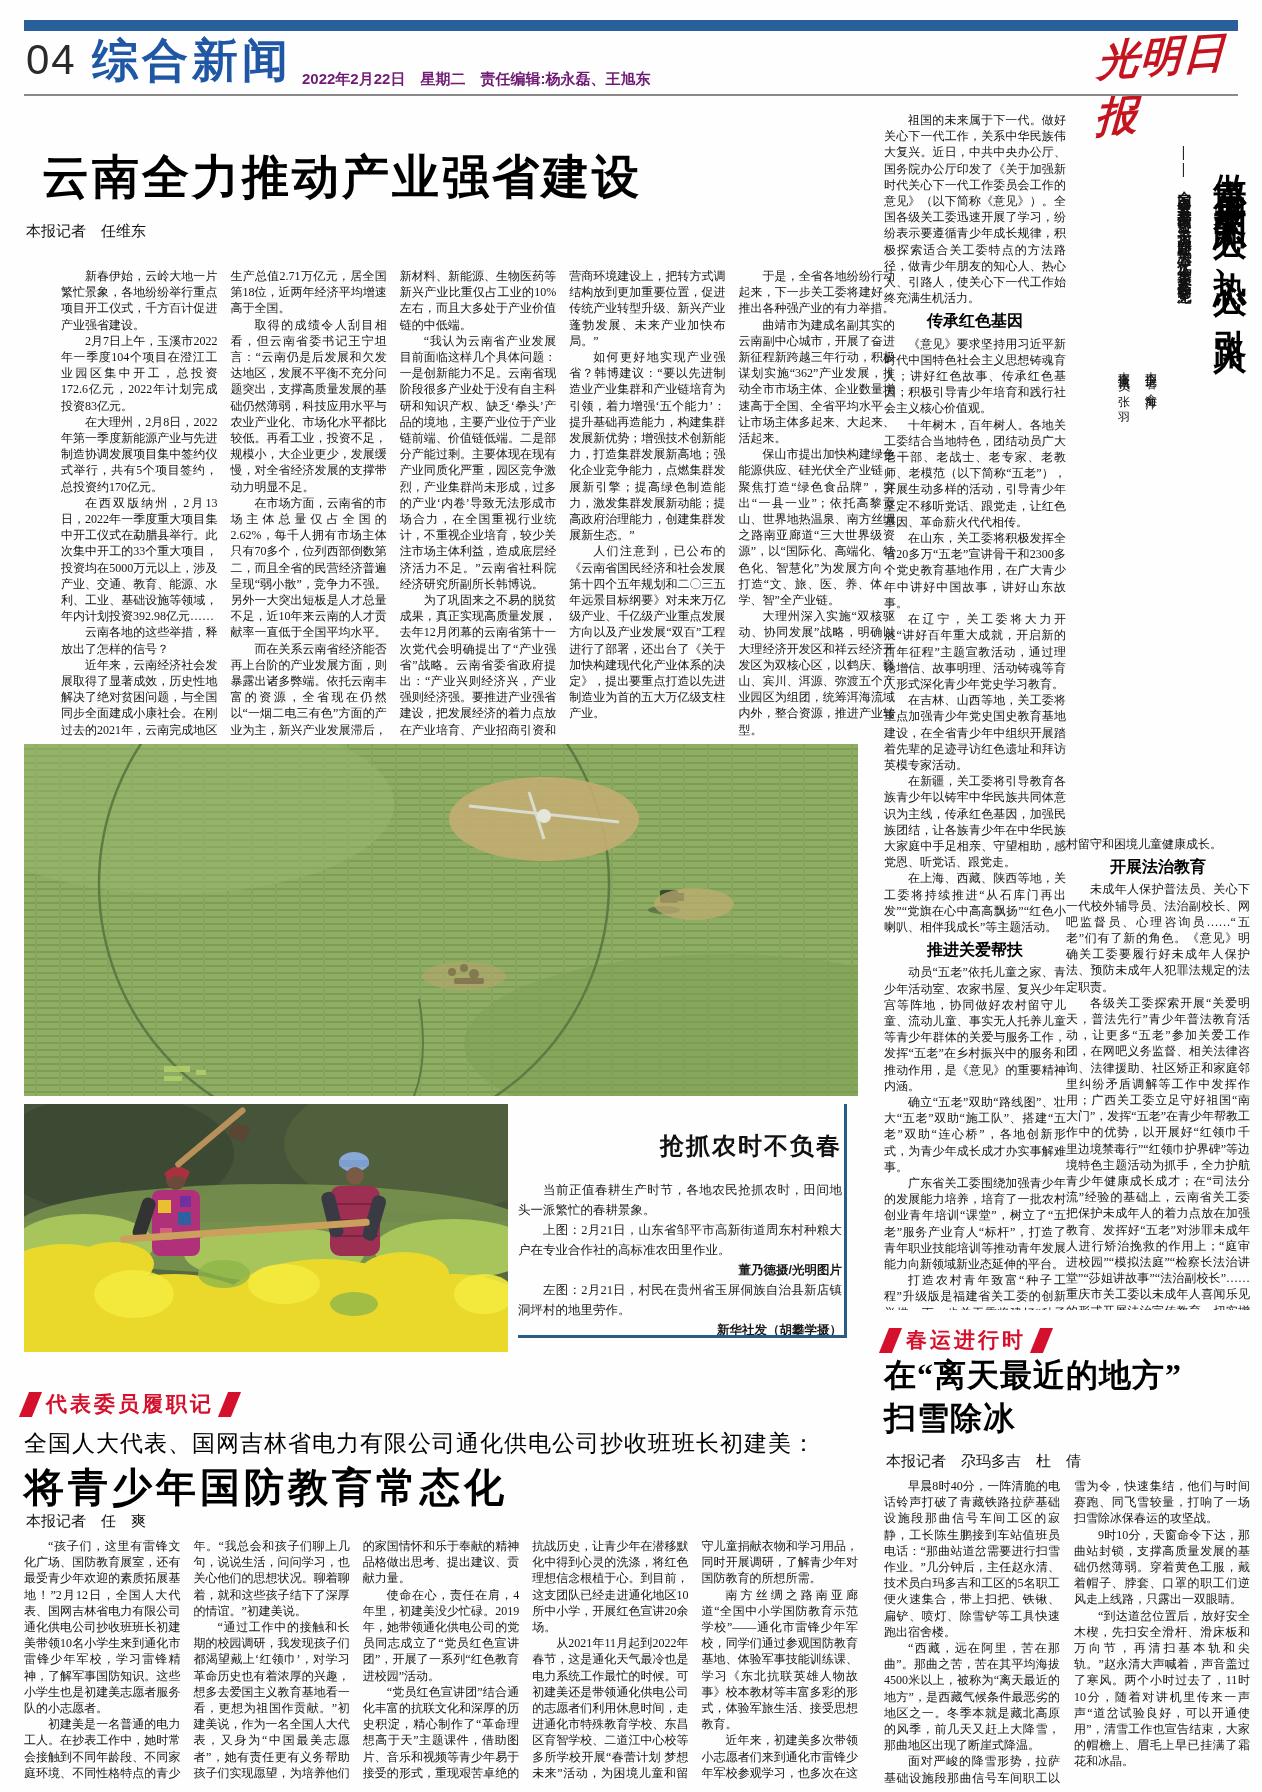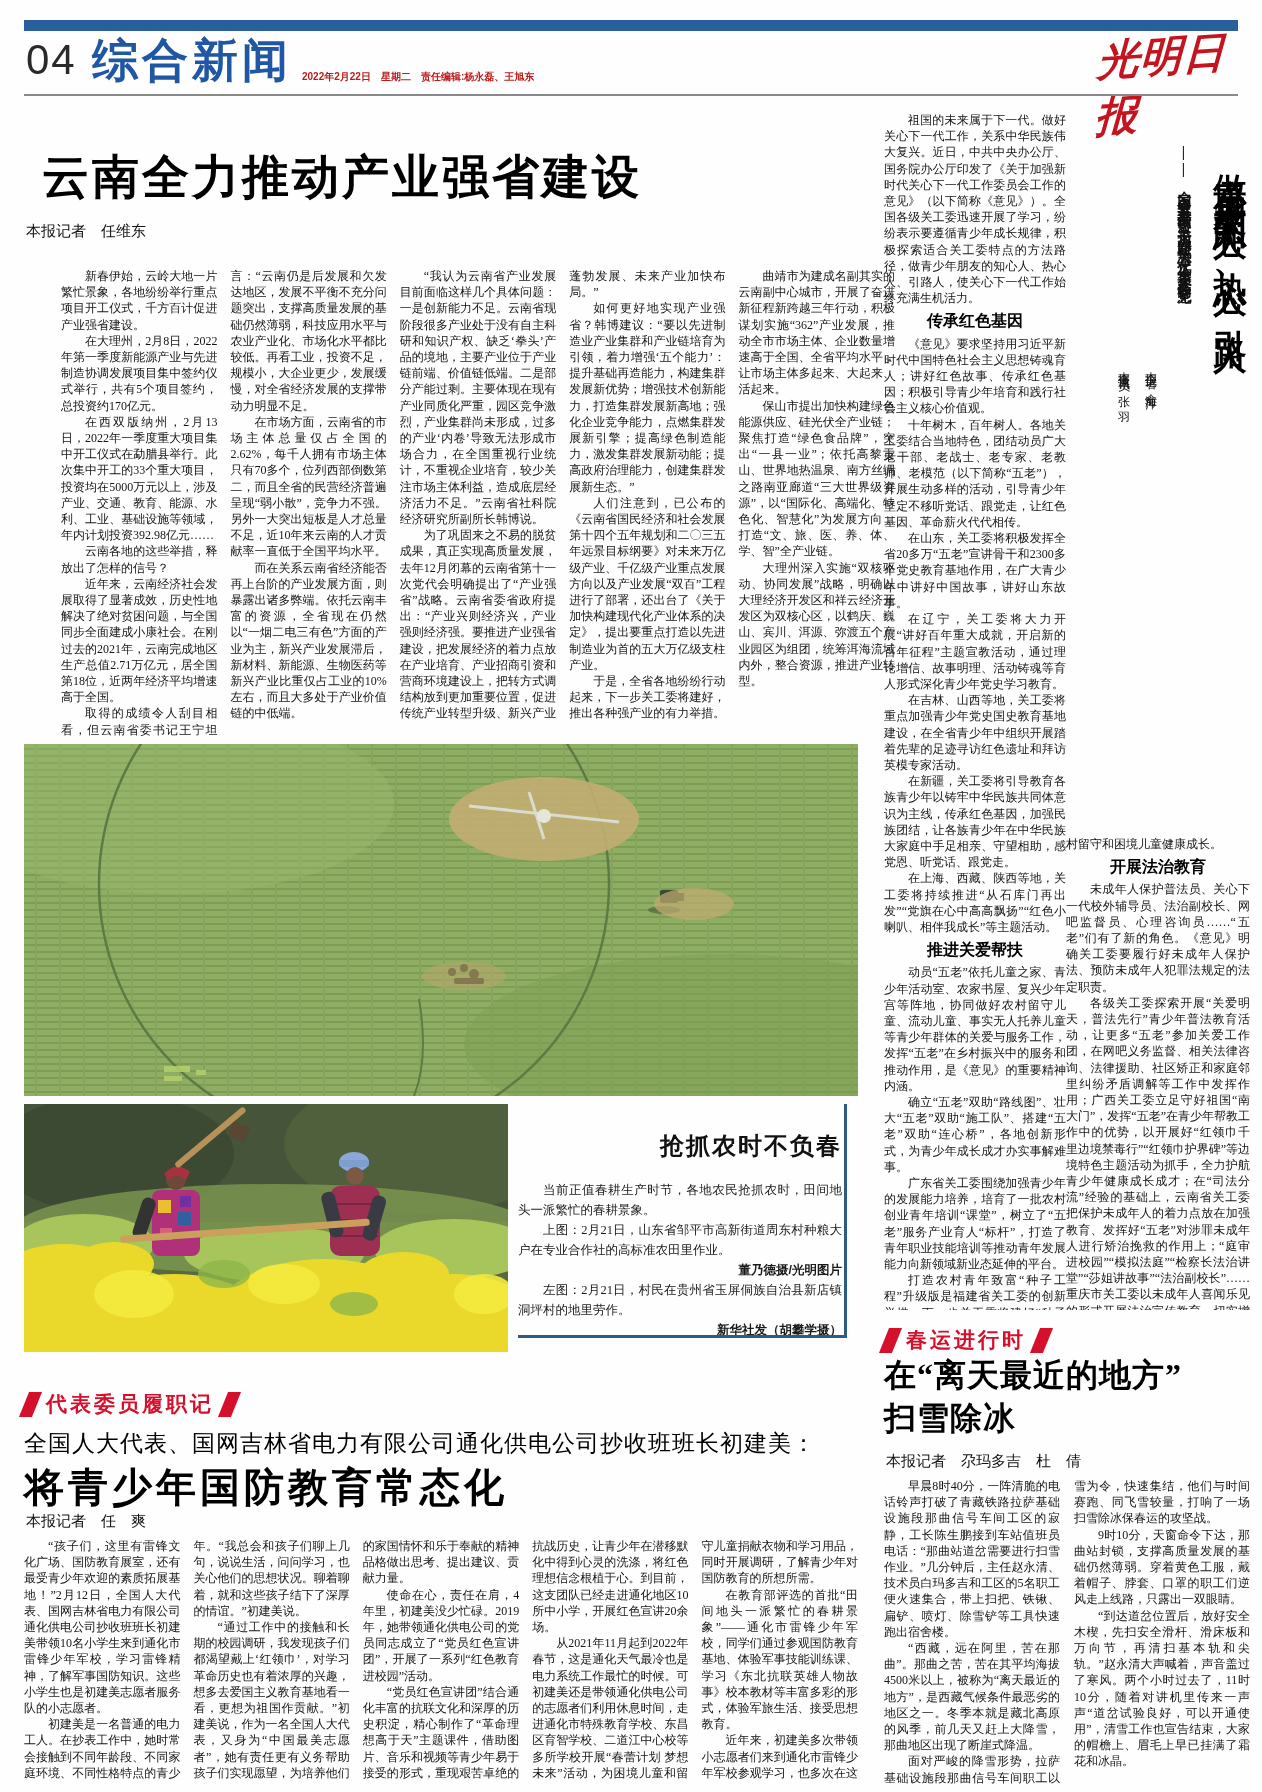--- a/index.html
+++ b/index.html
@@ -6,21 +6,21 @@
   #paper{position:relative;width:1262px;height:1792px;background:#fefefe;margin:0 auto;
          font-family:"Liberation Serif","DejaVu Serif",serif;color:#111;overflow:hidden;}
   .abs{position:absolute;}
   
   .topbar{left:24px;top:20px;width:1214px;height:11px;background:#2a5f9e;}
   .pagenum{left:26px;top:36px;font-family:"Liberation Sans","DejaVu Sans",sans-serif;
            font-size:42px;color:#2a2a2a;letter-spacing:2px;}
   .secname{left:92px;top:30px;font-family:"Liberation Sans","DejaVu Sans",sans-serif;
            font-size:46px;font-weight:bold;color:#1f57a5;letter-spacing:4px;}
   .dateline{left:302px;top:70px;font-family:"Liberation Sans","DejaVu Sans",sans-serif;
-            font-size:10px;font-weight:bold;color:#b91c1c;}
+            font-size:15px;font-weight:bold;color:#701a75;}
   .masthead{left:1096px;top:28px;width:156px;font-size:42px;font-weight:bold;color:#c41420;
             font-style:italic;transform:rotate(-4deg) skewX(-6deg);letter-spacing:1px;}
   .headrule{left:24px;top:94px;width:1214px;height:2px;background:#8a8a8a;}
   
   .lead-hl{left:42px;top:146px;width:820px;font-size:47px;font-weight:900;color:#000;
            letter-spacing:3px;white-space:nowrap;}
   .byline{font-size:15px;color:#111;}
   .lead-byline{left:26px;top:222px;}
   .col-block{text-align:justify;overflow:hidden;font-size:12px;line-height:16.2px;color:#141414;}
   .col-block p{margin:0;text-indent:2em;}
@@ -75,20 +75,21 @@
   <div class="abs pagenum">04</div>
   <div class="abs secname">综合新闻</div>
   <div class="abs dateline">2022年2月22日　星期二　责任编辑:杨永磊、王旭东</div>
   <div class="abs masthead">光明日报</div>
   <div class="abs headrule"></div>
 
   <div class="abs lead-hl">云南全力推动产业强省建设</div>
   <div class="abs byline lead-byline">本报记者　任维东</div>
   <div class="abs col-block lead-body">
       <p>新春伊始，云岭大地一片繁忙景象，各地纷纷举行重点项目开工仪式，千方百计促进产业强省建设。</p>
+      <p>2月7日上午，玉溪市2022年一季度104个项目在澄江工业园区集中开工，总投资172.6亿元，2022年计划完成投资83亿元。</p>
       <p>在大理州，2月8日，2022年第一季度新能源产业与先进制造协调发展项目集中签约仪式举行，共有5个项目签约，总投资约170亿元。</p>
       <p>在西双版纳州，2月13日，2022年一季度重大项目集中开工仪式在勐腊县举行。此次集中开工的33个重大项目，投资均在5000万元以上，涉及产业、交通、教育、能源、水利、工业、基础设施等领域，年内计划投资392.98亿元……</p>
       <p>云南各地的这些举措，释放出了怎样的信号？</p>
       <p>近年来，云南经济社会发展取得了显著成效，历史性地解决了绝对贫困问题，与全国同步全面建成小康社会。在刚过去的2021年，云南完成地区生产总值2.71万亿元，居全国第18位，近两年经济平均增速高于全国。</p>
       <p>取得的成绩令人刮目相看，但云南省委书记王宁坦言：“云南仍是后发展和欠发达地区，发展不平衡不充分问题突出，支撑高质量发展的基础仍然薄弱，科技应用水平与农业产业化、市场化水平都比较低。再看工业，投资不足，规模小，大企业更少，发展缓慢，对全省经济发展的支撑带动力明显不足。</p>
       <p>在市场方面，云南省的市场主体总量仅占全国的2.62%，每千人拥有市场主体只有70多个，位列西部倒数第二，而且全省的民营经济普遍呈现“弱小散”，竞争力不强。另外一大突出短板是人才总量不足，近10年来云南的人才贡献率一直低于全国平均水平。</p>
       <p>而在关系云南省经济能否再上台阶的产业发展方面，则暴露出诸多弊端。依托云南丰富的资源，全省现在仍然以“一烟二电三有色”方面的产业为主，新兴产业发展滞后，新材料、新能源、生物医药等新兴产业比重仅占工业的10%左右，而且大多处于产业价值链的中低端。</p>
       <p>“我认为云南省产业发展目前面临这样几个具体问题：一是创新能力不足。云南省现阶段很多产业处于没有自主科研和知识产权、缺乏‘拳头’产品的境地，主要产业位于产业链前端、价值链低端。二是部分产能过剩。主要体现在现有产业同质化严重，园区竞争激烈，产业集群尚未形成，过多的产业‘内卷’导致无法形成市场合力，在全国重视行业统计，不重视企业培育，较少关注市场主体利益，造成底层经济活力不足。”云南省社科院经济研究所副所长韩博说。</p>
       <p>为了巩固来之不易的脱贫成果，真正实现高质量发展，去年12月闭幕的云南省第十一次党代会明确提出了“产业强省”战略。云南省委省政府提出：“产业兴则经济兴，产业强则经济强。要推进产业强省建设，把发展经济的着力点放在产业培育、产业招商引资和营商环境建设上，把转方式调结构放到更加重要位置，促进传统产业转型升级、新兴产业蓬勃发展、未来产业加快布局。”</p>
       <p>如何更好地实现产业强省？韩博建议：“要以先进制造业产业集群和产业链培育为引领，着力增强‘五个能力’：提升基础再造能力，构建集群发展新优势；增强技术创新能力，打造集群发展新高地；强化企业竞争能力，点燃集群发展新引擎；提高绿色制造能力，激发集群发展新动能；提高政府治理能力，创建集群发展新生态。”</p>
@@ -249,21 +250,21 @@
   <div class="abs d-kicker">全国人大代表、国网吉林省电力有限公司通化供电公司抄收班班长初建美：</div>
   <div class="abs d-hl">将青少年国防教育常态化</div>
   <div class="abs byline d-byline">本报记者　任　爽</div>
   <div class="abs col-block d-body">
       <p>“孩子们，这里有雷锋文化广场、国防教育展室，还有最受青少年欢迎的素质拓展基地！”2月12日，全国人大代表、国网吉林省电力有限公司通化供电公司抄收班班长初建美带领10名小学生来到通化市雷锋少年军校，学习雷锋精神，了解军事国防知识。这些小学生也是初建美志愿者服务队的小志愿者。</p>
       <p>初建美是一名普通的电力工人。在抄表工作中，她时常会接触到不同年龄段、不同家庭环境、不同性格特点的青少年。“我总会和孩子们聊上几句，说说生活，问问学习，也关心他们的思想状况。聊着聊着，就和这些孩子结下了深厚的情谊。”初建美说。</p>
       <p>“通过工作中的接触和长期的校园调研，我发现孩子们都渴望戴上‘红领巾’，对学习革命历史也有着浓厚的兴趣，想多去爱国主义教育基地看一看，更想为祖国作贡献。”初建美说，作为一名全国人大代表，又身为“中国最美志愿者”，她有责任更有义务帮助孩子们实现愿望，为培养他们的家国情怀和乐于奉献的精神品格做出思考、提出建议、贡献力量。</p>
       <p>使命在心，责任在肩，4年里，初建美没少忙碌。2019年，她带领通化供电公司的党员同志成立了“党员红色宣讲团”，开展了一系列“红色教育进校园”活动。</p>
       <p>“党员红色宣讲团”结合通化丰富的抗联文化和深厚的历史积淀，精心制作了“革命理想高于天”主题课件，借助图片、音乐和视频等青少年易于接受的形式，重现艰苦卓绝的抗战历史，让青少年在潜移默化中得到心灵的洗涤，将红色理想信念根植于心。到目前，这支团队已经走进通化地区10所中小学，开展红色宣讲20余场。</p>
       <p>从2021年11月起到2022年春节，这是通化天气最冷也是电力系统工作最忙的时候。可初建美还是带领通化供电公司的志愿者们利用休息时间，走进通化市特殊教育学校、东昌区育智学校、二道江中心校等多所学校开展“春蕾计划 梦想未来”活动，为困境儿童和留守儿童捐献衣物和学习用品，同时开展调研，了解青少年对国防教育的所想所需。</p>
-      <p>在教育部评选的首批“田间地头一派繁忙的春耕景象”——通化市雷锋少年军校，同学们通过参观国防教育基地、体验军事技能训练课、学习《东北抗联英雄人物故事》校本教材等丰富多彩的形式，体验军旅生活、接受思想教育。</p>
+      <p>南方丝绸之路南亚廊道“全国中小学国防教育示范学校”——通化市雷锋少年军校，同学们通过参观国防教育基地、体验军事技能训练课、学习《东北抗联英雄人物故事》校本教材等丰富多彩的形式，体验军旅生活、接受思想教育。</p>
       <p>近年来，初建美多次带领小志愿者们来到通化市雷锋少年军校参观学习，也多次在这里和师生们促膝谈心。初建美说：“通化市雷锋少年军校纪律严明，实践拓展任务多，可孩子们非常愿意来，甚至在结束学习时就盼着再来。老师们也希望创设更多载体和形式，提高教育教学质量，帮助青少年成长。”</p>
     </div>
 
   <div class="abs badge badge2">
     <span class="bar"></span>
     <span class="btxt">春运进行时</span>
     <span class="bar"></span>
   </div>
   <div class="abs c-hl">
     <div>在“离天最近的地方”</div>

